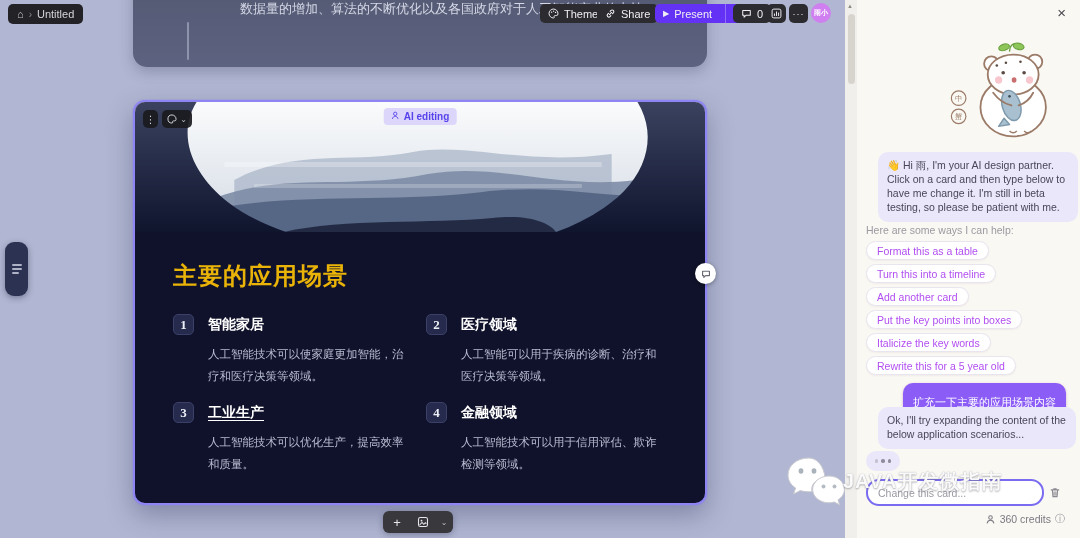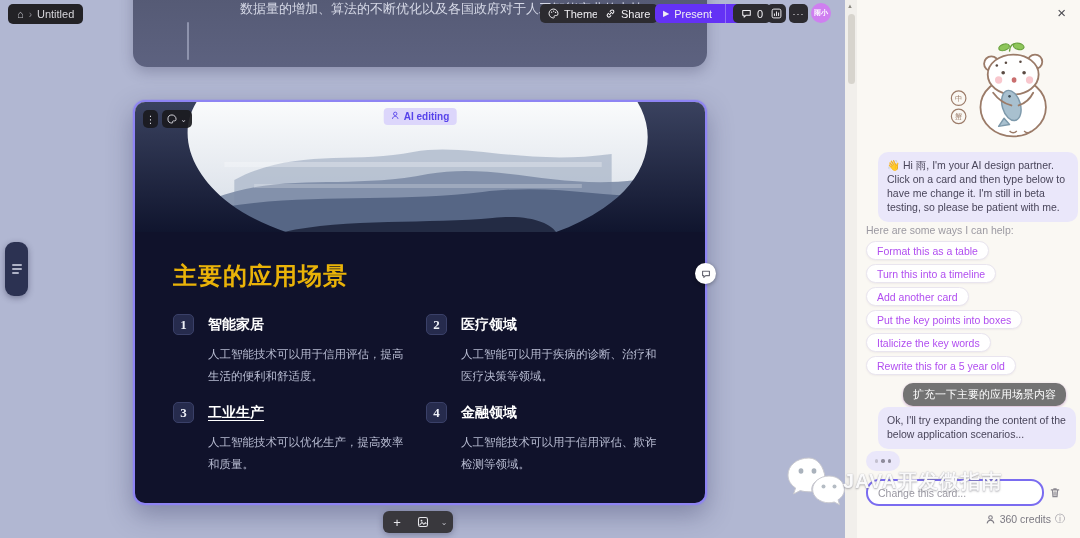--- a/index.html
+++ b/index.html
@@ -97,22 +97,22 @@
   .bubble { position:absolute; left:9px; background:#eae7fa; border-radius:10px;
     padding:7px 9px; font-size:10.5px; line-height:1.33; color:#49455a; width:200px;margin-left:12px; }
   .b1 { top:152px; }
   .b2 { top:407px; width:198px; }
   .help-line { position:absolute; left:9px; top:224px; font-size:10.5px; color:#9b99a1; }
   .chip { position:absolute; left:9px; height:19px; background:#ffffff; border:1px solid #e9e5ef;
     border-radius:11px; display:inline-flex; align-items:center; padding:0 10px;
     font-size:10.5px; color:#b14ef0; box-shadow:0 1px 2px rgba(60,40,90,.06); cursor:pointer;
     white-space:nowrap; }
   .c0{top:241px} .c1{top:264px} .c2{top:287px} .c3{top:310px} .c4{top:333px} .c5{top:356px}
-  .user-pill { position:absolute; right:14px; top:383px; background:#737373; color:#ffffff;
-    font-size:11px; border-radius:10px; padding:4px 10px; box-shadow:0 1px 3px rgba(120,20,140,.3);
+  .user-pill { position:absolute; right:14px; top:383px; background:#8b5cf6; color:#ffffff;
+    font-size:11px; border-radius:10px; padding:12px 10px; box-shadow:0 1px 3px rgba(120,20,140,.3);
     white-space:nowrap; }
   .typing { position:absolute; left:9px; top:451px; width:34px; height:20px; background:#eae7fa;
     border-radius:10px; display:flex; align-items:center; justify-content:center; gap:3px; }
   .typing i { width:3.5px; height:3.5px; border-radius:50%; background:#8f8c9c; display:block; }
   .typing i:first-child { background:#c3c0cf; }
   .chat-input { position:absolute; left:9px; top:479px; width:178px; height:27px;
     border:2px solid #7a6cf0; border-radius:13px; background:#fff; padding:0 10px;
     font-size:10.5px; color:#555; outline:none; font-family:"Liberation Sans",sans-serif; }
   .chat-input::placeholder { color:#9a98a2; }
   .trash { position:absolute; left:192px; top:485px; cursor:pointer; }
@@ -246,21 +246,21 @@
       <span>AI editing</span>
     </div>
 
     <div class="slide-title">主要的应用场景</div>
 
     <div class="item" style="left:38px; top:212px;">
       <div class="head">
         <span class="num-badge">1</span>
         <span class="ititle">智能家居</span>
       </div>
-      <div class="ibody">人工智能技术可以用于信用评估，提高生活的便利和舒适度。</div>
+      <div class="ibody">人工智能技术可以使家庭更加智能，治疗和医疗决策等领域。</div>
     </div>
 
     <div class="item" style="left:291px; top:212px;">
       <div class="head">
         <span class="num-badge">2</span>
         <span class="ititle">医疗领域</span>
       </div>
       <div class="ibody">人工智能可以用于疾病的诊断、治疗和医疗决策等领域。</div>
     </div>
 

